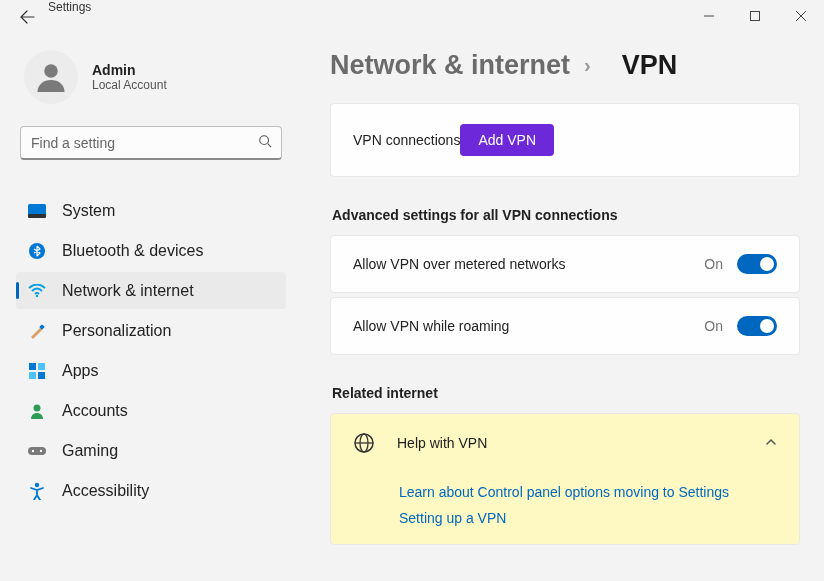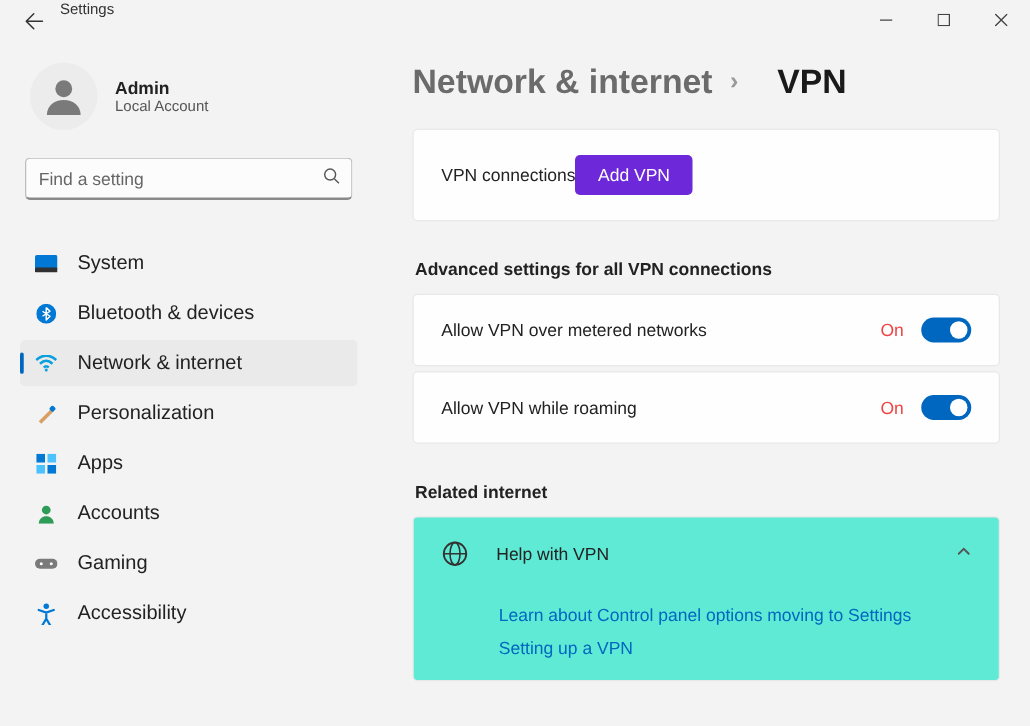--- a/index.html
+++ b/index.html
@@ -29,24 +29,24 @@
   .main { flex: 1; padding: 10px 24px 0 30px; overflow-y: auto; }
   .breadcrumb { display: flex; align-items: center; gap: 14px; font-size: 27px; font-weight: 600; color: #6b6b6b; margin-bottom: 22px; }
   .breadcrumb .chev { color: #9a9a9a; font-size: 20px; }
   .bc-last { color: #1a1a1a; margin-left: 17px; }
   .card { background: #fefefe; border: 1px solid #e8e8e8; border-radius: 4px; padding: 20px 22px; display: flex; align-items: center; justify-content: flex-start; margin-bottom: 10px; }
   .card-label { font-size: 14px; color: #222; }
   .btn-primary { background: #6d28d9; color: #fff; border: none; border-radius: 4px; padding: 8px 18px; font-size: 14px; cursor: pointer; }
   .section-heading { font-size: 14px; font-weight: 600; color: #222; margin: 30px 0 12px 2px; }
   .toggle-card { background: #fefefe; border: 1px solid #e8e8e8; border-radius: 4px; padding: 18px 22px; display: flex; align-items: center; justify-content: space-between; margin-bottom: 4px; }
   .toggle-group { display: flex; align-items: center; gap: 14px; }
-  .toggle-state { font-size: 14px; color: #ef4444; }
+  .toggle-state { font-size: 14px; color: #737373; }
   .toggle { width: 40px; height: 20px; background: #0067c0; border-radius: 10px; position: relative; cursor: pointer; }
   .toggle::after { content: ""; position: absolute; right: 3px; top: 3px; width: 14px; height: 14px; background: #fff; border-radius: 50%; }
-  .help-card { background: #5eead4; border: 1px solid #e8e8e8; border-radius: 4px; padding: 18px 22px; }
+  .help-card { background: #fef9c3; border: 1px solid #e8e8e8; border-radius: 4px; padding: 18px 22px; }
   .help-head { display: flex; align-items: center; justify-content: space-between; cursor: pointer; }
   .help-head-left { display: flex; align-items: center; gap: 22px; }
   .help-title { font-size: 14px; color: #222; }
   .help-icon { width: 22px; height: 22px; }
   .chevron-up { color: #555; }
   .help-links { padding: 30px 0 0 46px; display: flex; flex-direction: column; gap: 10px; }
   .help-link { font-size: 14px; color: #0067c0; text-decoration: none; cursor: pointer; }
 </style>
 </head>
 <body>

